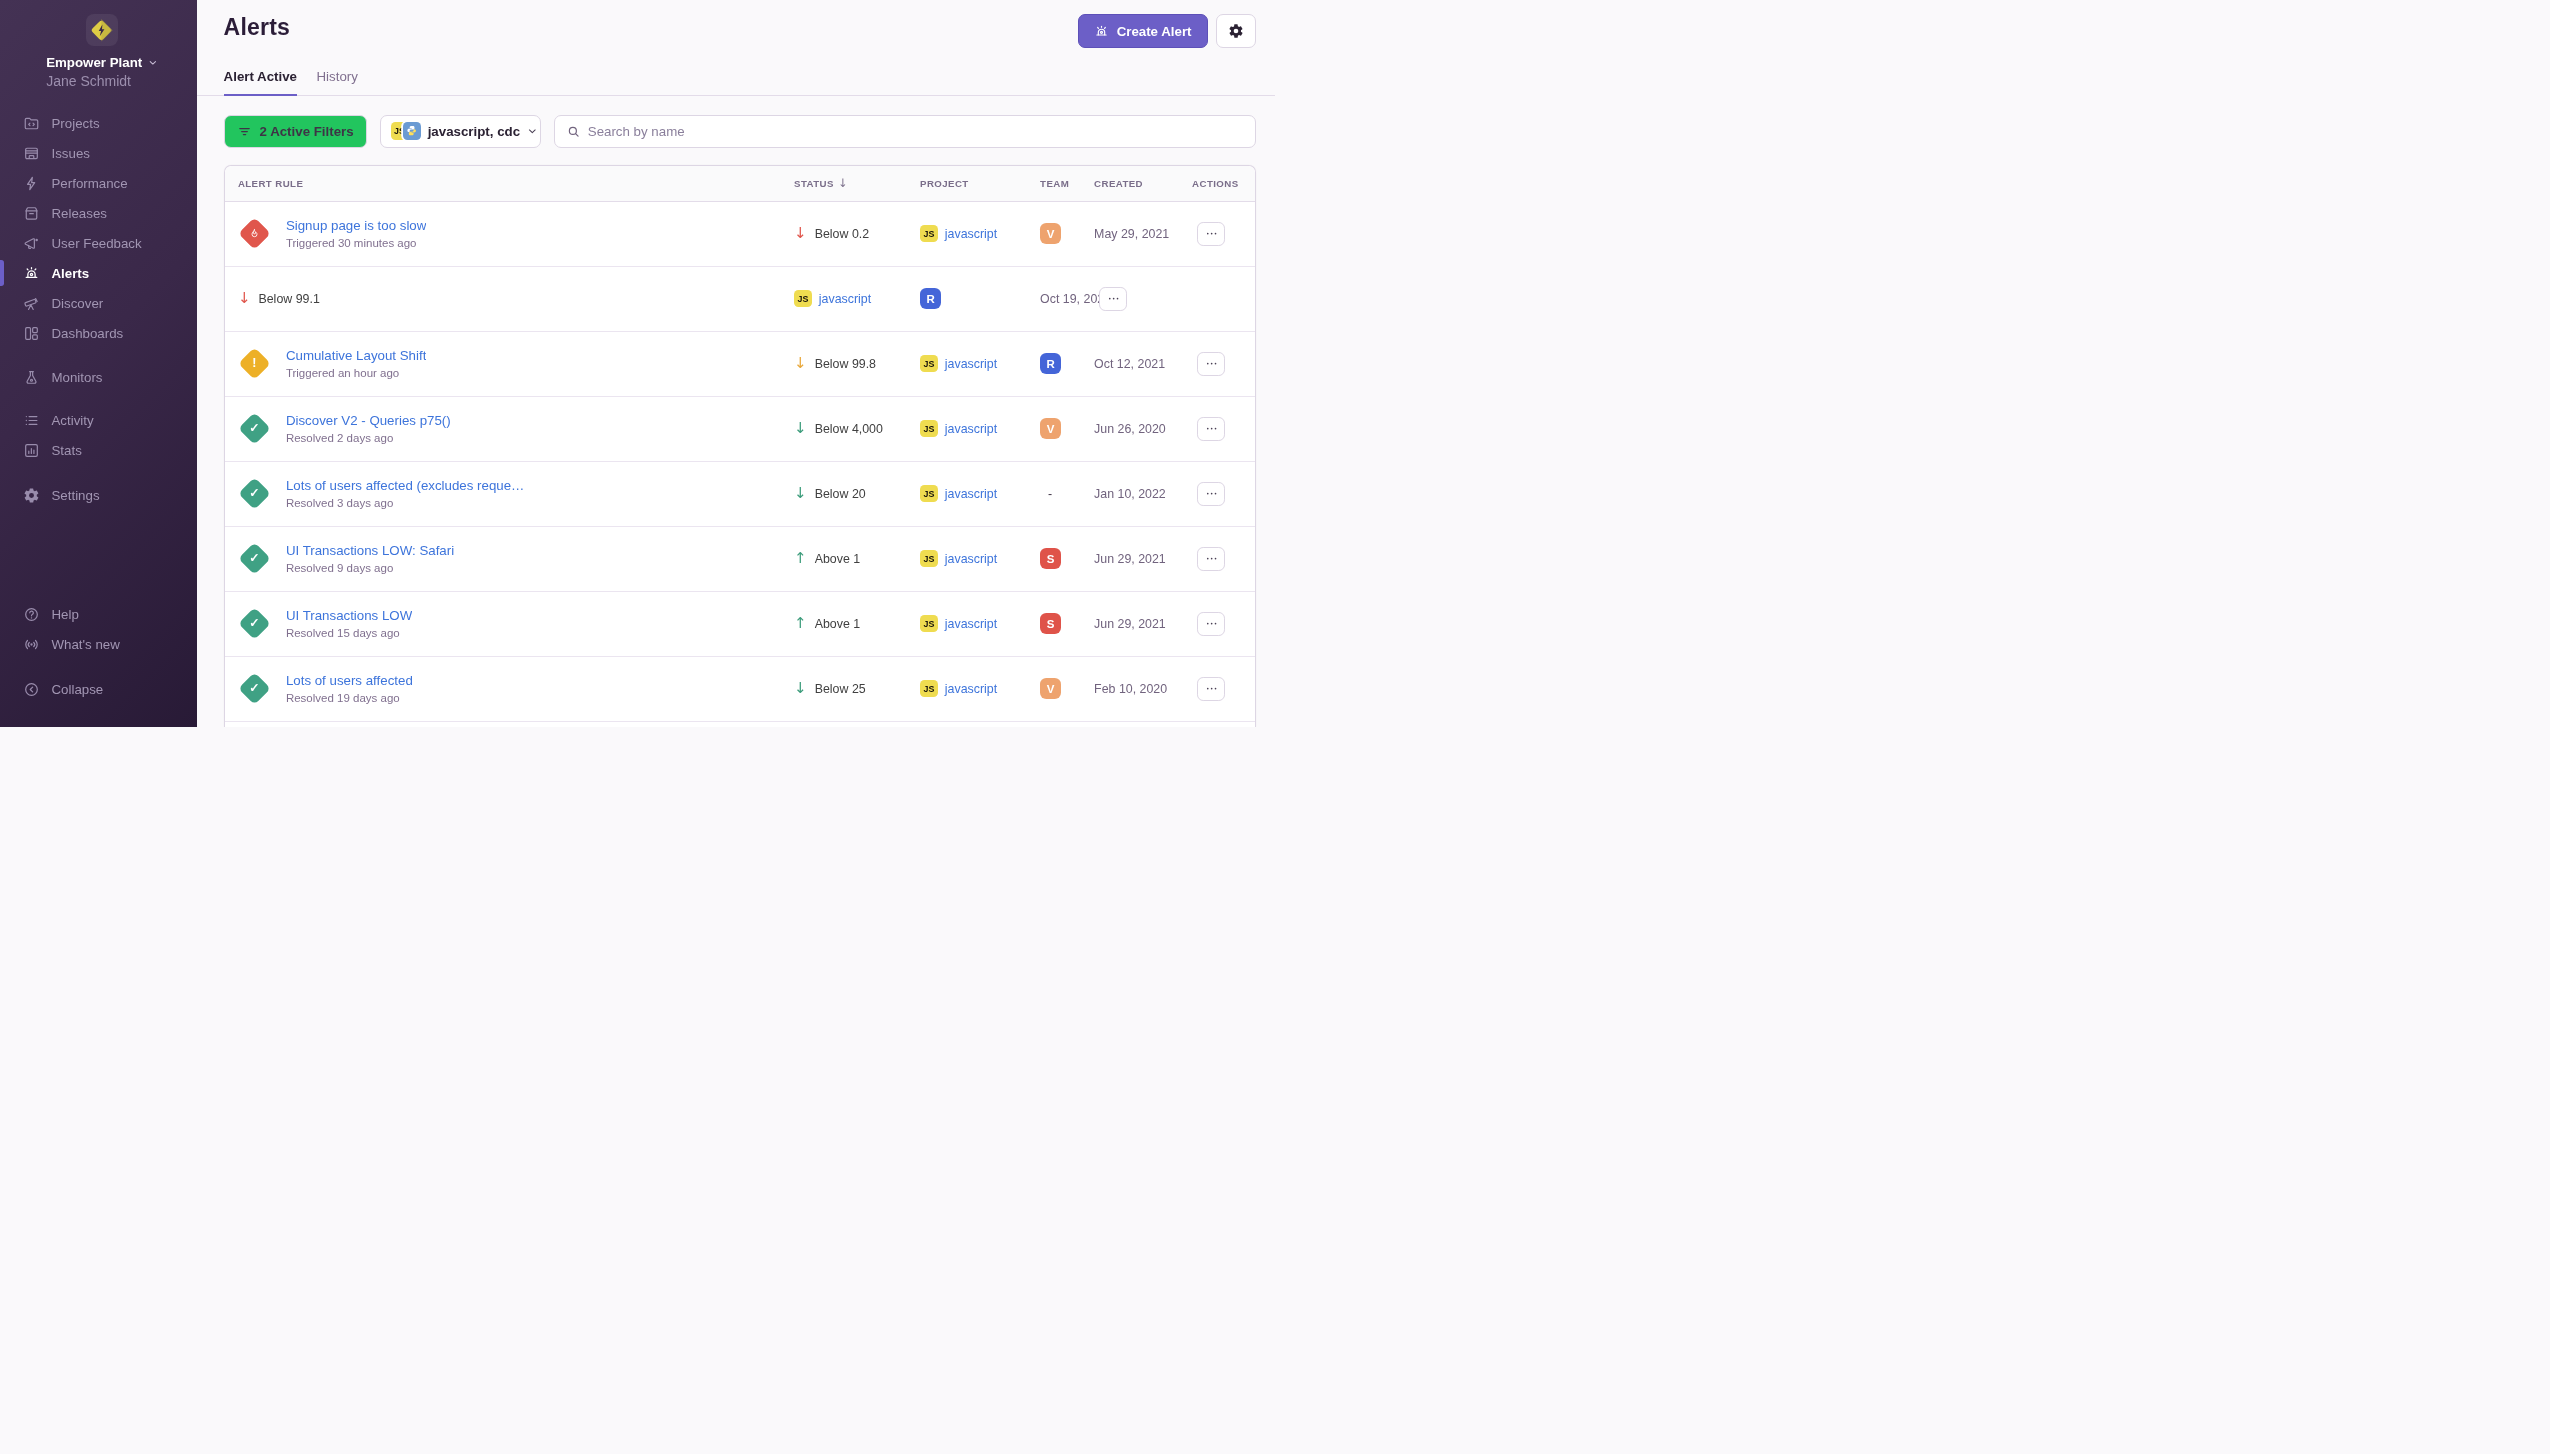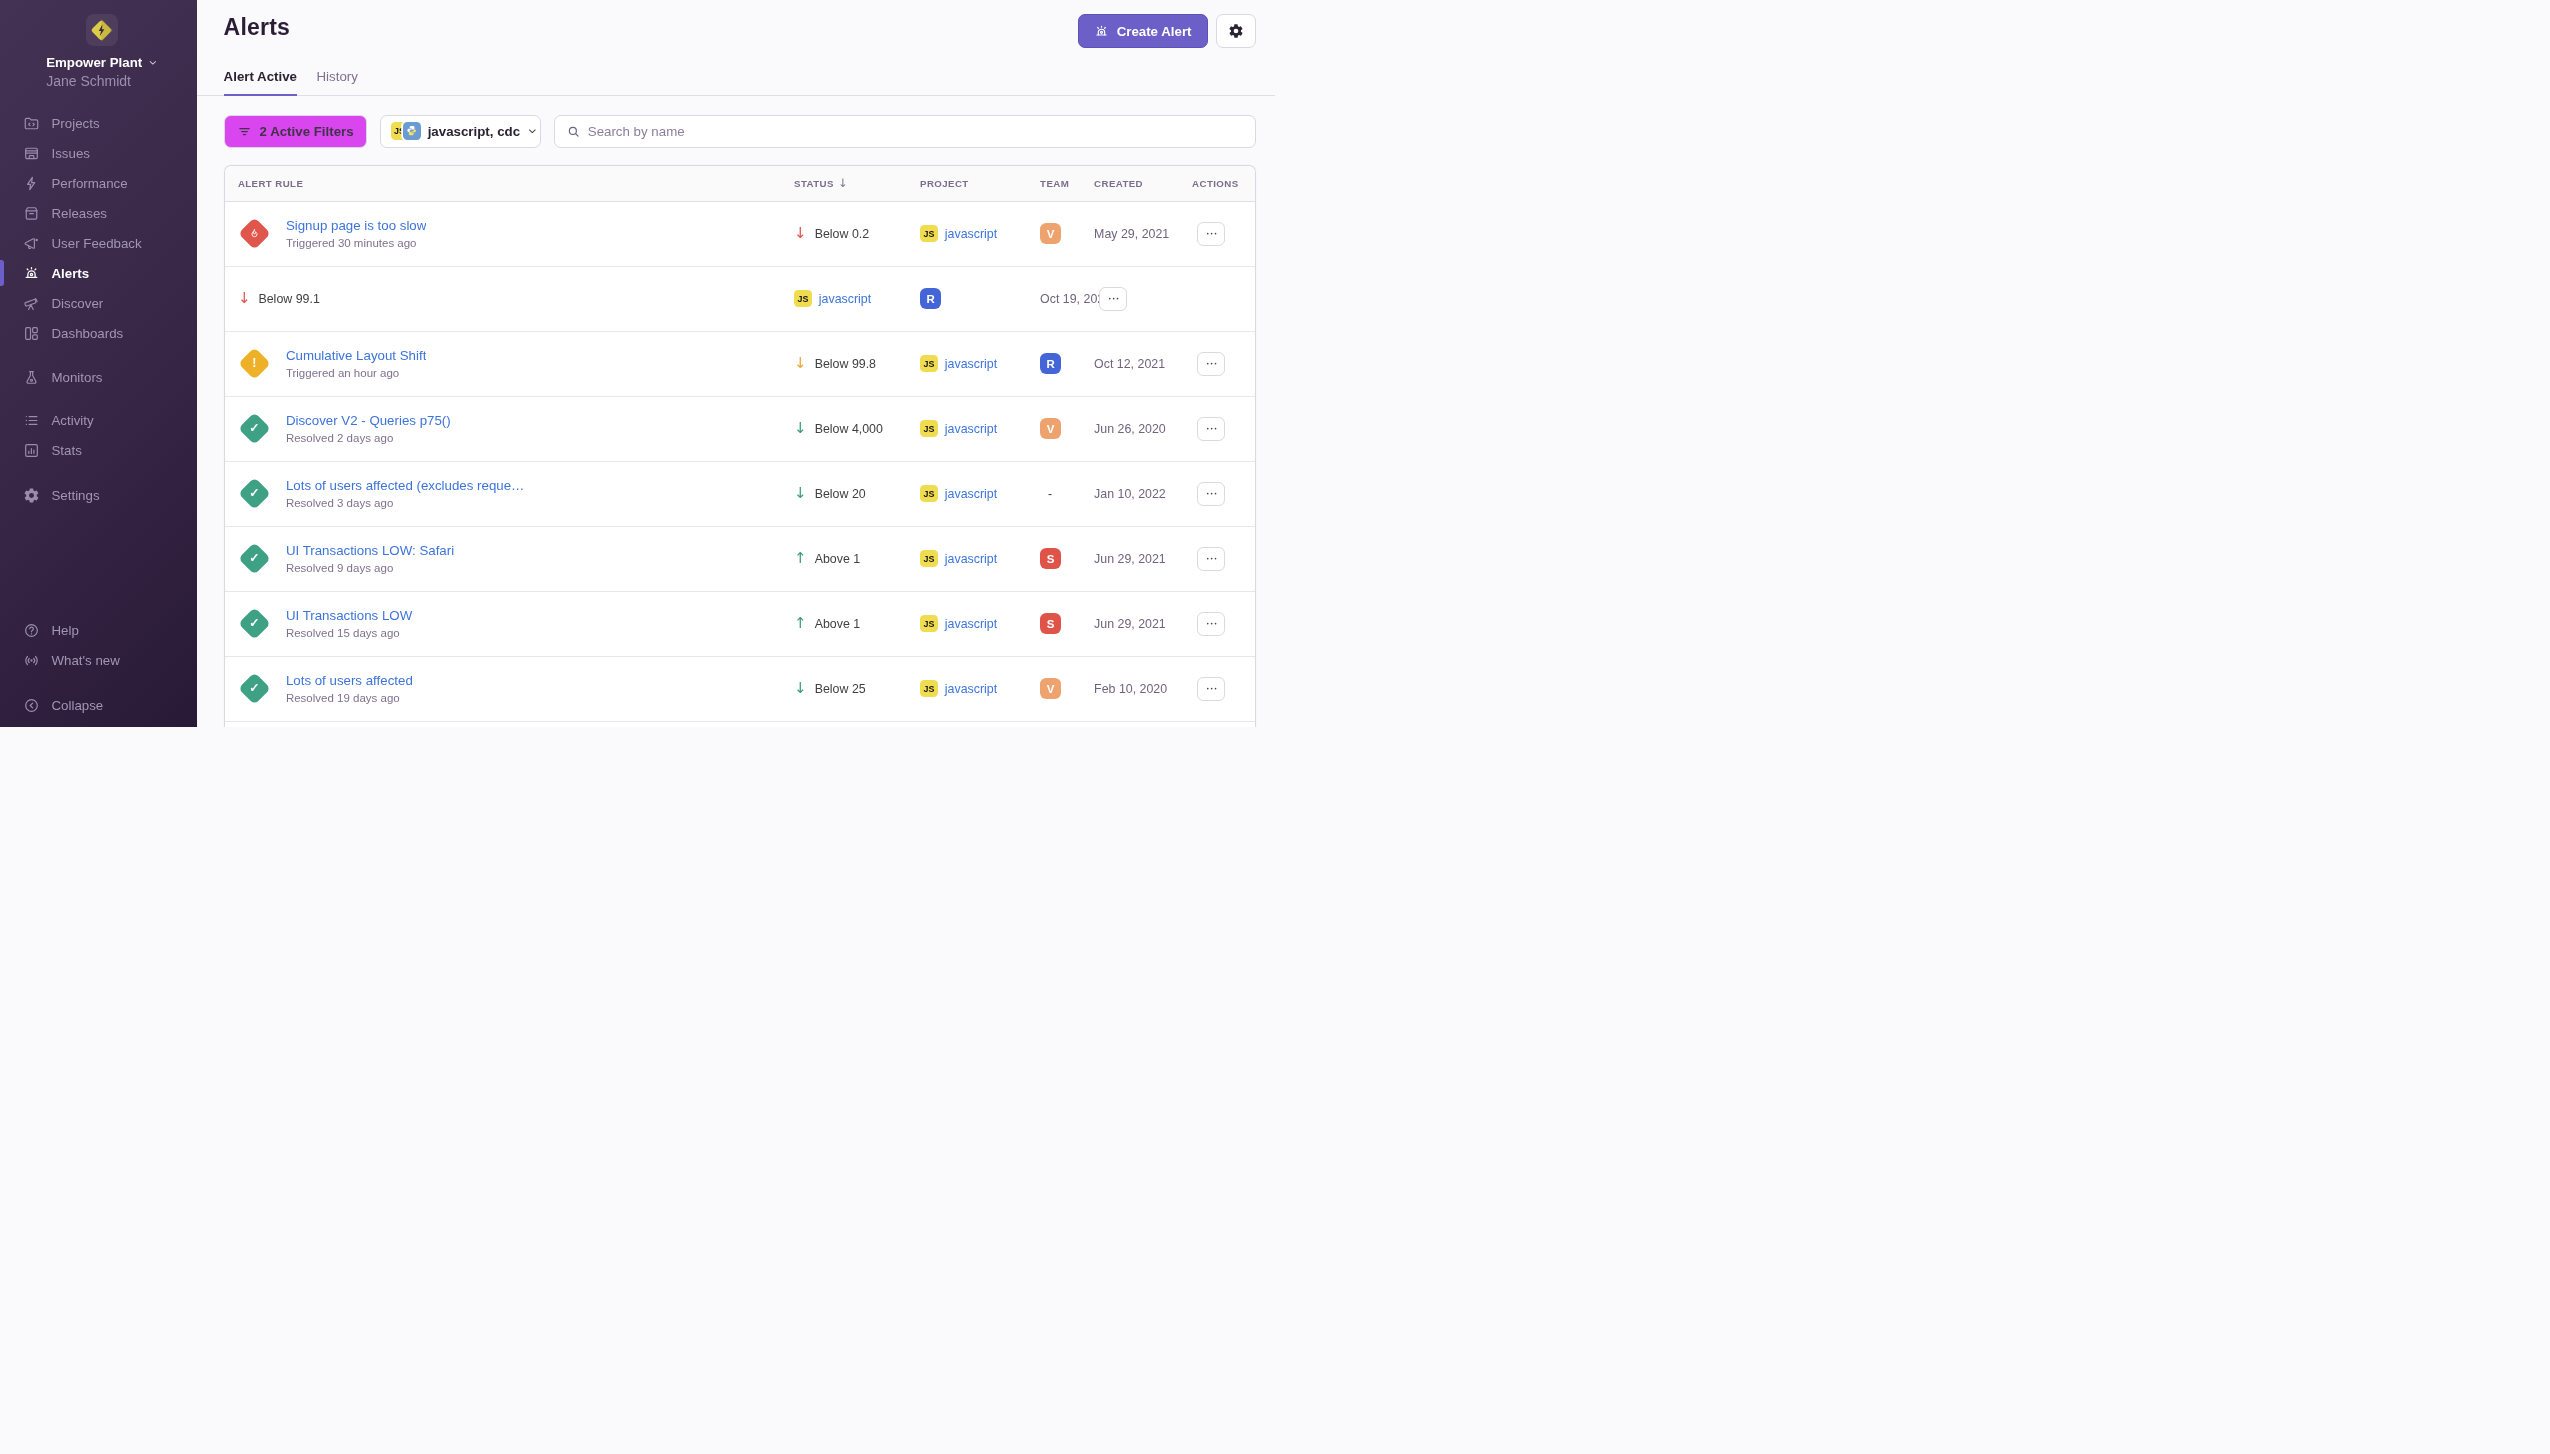--- a/index.html
+++ b/index.html
@@ -19,39 +19,39 @@
   .nav { list-style: none; margin-top: 19.5px; }
   .nav.sec2 { margin-top: 14px; }
   .nav.sec3 { margin-top: 13.3px; }
   .nav.sec4 { margin-top: 15px; }
   .nav-item { position: relative; display: flex; align-items: center; gap: 11.5px; height: 30px; padding-left: 23px; font-size: 13.3px; color: #A296B3; cursor: pointer; }
   .nav-item .icn { width: 17px; height: 17px; color: #998CAC; flex: 0 0 17px; display: flex; }
   .nav-item.active { color: #FFFFFF; font-weight: 600; }
   .nav-item.active .icn { color: #FFFFFF; }
   .active-bar { position: absolute; left: 0; top: 1.8px; width: 4.4px; height: 26.6px; background: #6C5FC7; border-radius: 0 2.7px 2.7px 0; }
   .side-spacer { flex: 1; }
-  .side-footer { padding-bottom: 7px; text-align: center; }
+  .side-footer { padding-bottom: 23px; text-align: center; }
   .gap-before { margin-top: 15px; }
   svg { display: block; }
 
   
   .main { flex: 1; min-width: 0; display: flex; flex-direction: column; background: #FAF9FB; }
   .page-head { padding: 14px 18.6px 0 26.6px; border-bottom: 0.9px solid #E3DCE9; }
   .title-row { display: flex; align-items: flex-start; height: 34px; }
   .page-title { font-size: 23px; font-weight: 700; color: #2B1D38; letter-spacing: 0.2px; }
   .head-actions { margin-left: auto; display: flex; gap: 8.9px; }
   .btn-primary { height: 34px; padding: 0 15px; background: #6C5FC7; color: #fff; border: 0.9px solid #5D50B8; border-radius: 7px; font-family: inherit; font-weight: 700; font-size: 13.3px; display: flex; align-items: center; gap: 8px; cursor: pointer; }
   .btn-gear { width: 40px; height: 34px; background: #FFFFFF; border: 0.9px solid #DDD6E4; border-radius: 7px; display: flex; align-items: center; justify-content: center; color: #2B2233; cursor: pointer; }
   .tabs { display: flex; gap: 19.5px; margin-top: 21px; }
   .tab { font-size: 13.3px; line-height: 16px; color: #80708F; padding-bottom: 8.9px; border-bottom: 2.7px solid transparent; margin-bottom: -0.9px; cursor: pointer; }
   .tab.active { color: #2B2233; font-weight: 600; border-bottom-color: #6C5FC7; }
 
   
   .toolbar { display: flex; gap: 13.3px; padding: 18.6px 18.6px 0 26.6px; }
-  .filter-btn { width: 143px; height: 33px; flex: 0 0 143px; background: #d946ef; border: 0.9px solid #DDD6E4; border-radius: 7px; display: flex; align-items: center; justify-content: center; gap: 8px; font-family: inherit; font-weight: 700; font-size: 13.3px; color: #3E3446; cursor: pointer; }
+  .filter-btn { width: 143px; height: 33px; flex: 0 0 143px; background: #22c55e; border: 0.9px solid #DDD6E4; border-radius: 7px; display: flex; align-items: center; justify-content: center; gap: 8px; font-family: inherit; font-weight: 700; font-size: 13.3px; color: #3E3446; cursor: pointer; }
   .filter-btn .icn { color: #3E3446; }
   .project-btn { width: 161px; height: 33px; flex: 0 0 161px; background: #FFFFFF; border: 0.9px solid #DDD6E4; border-radius: 7px; display: flex; align-items: center; padding: 0 9.7px; font-family: inherit; font-weight: 700; font-size: 13.3px; color: #2B2233; cursor: pointer; }
   .badge-js { width: 17.7px; height: 17.7px; border-radius: 4.4px; background: #EFDC50; color: #17130A; font-weight: 800; font-size: 8.9px; display: flex; align-items: center; justify-content: center; flex: 0 0 17.7px; position: relative; z-index: 2; }
   .badge-py { width: 17.7px; height: 17.7px; border-radius: 4.4px; background: #6B9BD3; margin-left: -5.3px; flex: 0 0 17.7px; position: relative; z-index: 3; box-shadow: 0 0 0 1.8px #FFFFFF; display: flex; align-items: center; justify-content: center; }
   .project-btn .proj-label { margin-left: 7px; white-space: nowrap; }
   .project-btn .chev { margin-left: 7px; color: #4A4055; }
   .search-box { flex: 1; height: 33px; background: #FFFFFF; border: 0.9px solid #DDD6E4; border-radius: 7px; display: flex; align-items: center; padding: 0 10.6px; gap: 7px; }
   .search-box .icn { color: #71637E; flex: 0 0 15px; }
   .search-box input { flex: 1; border: none; outline: none; background: transparent; font-family: inherit; font-size: 13.3px; color: #3E3446; }
   .search-box input::placeholder { color: #8A7F9B; }

